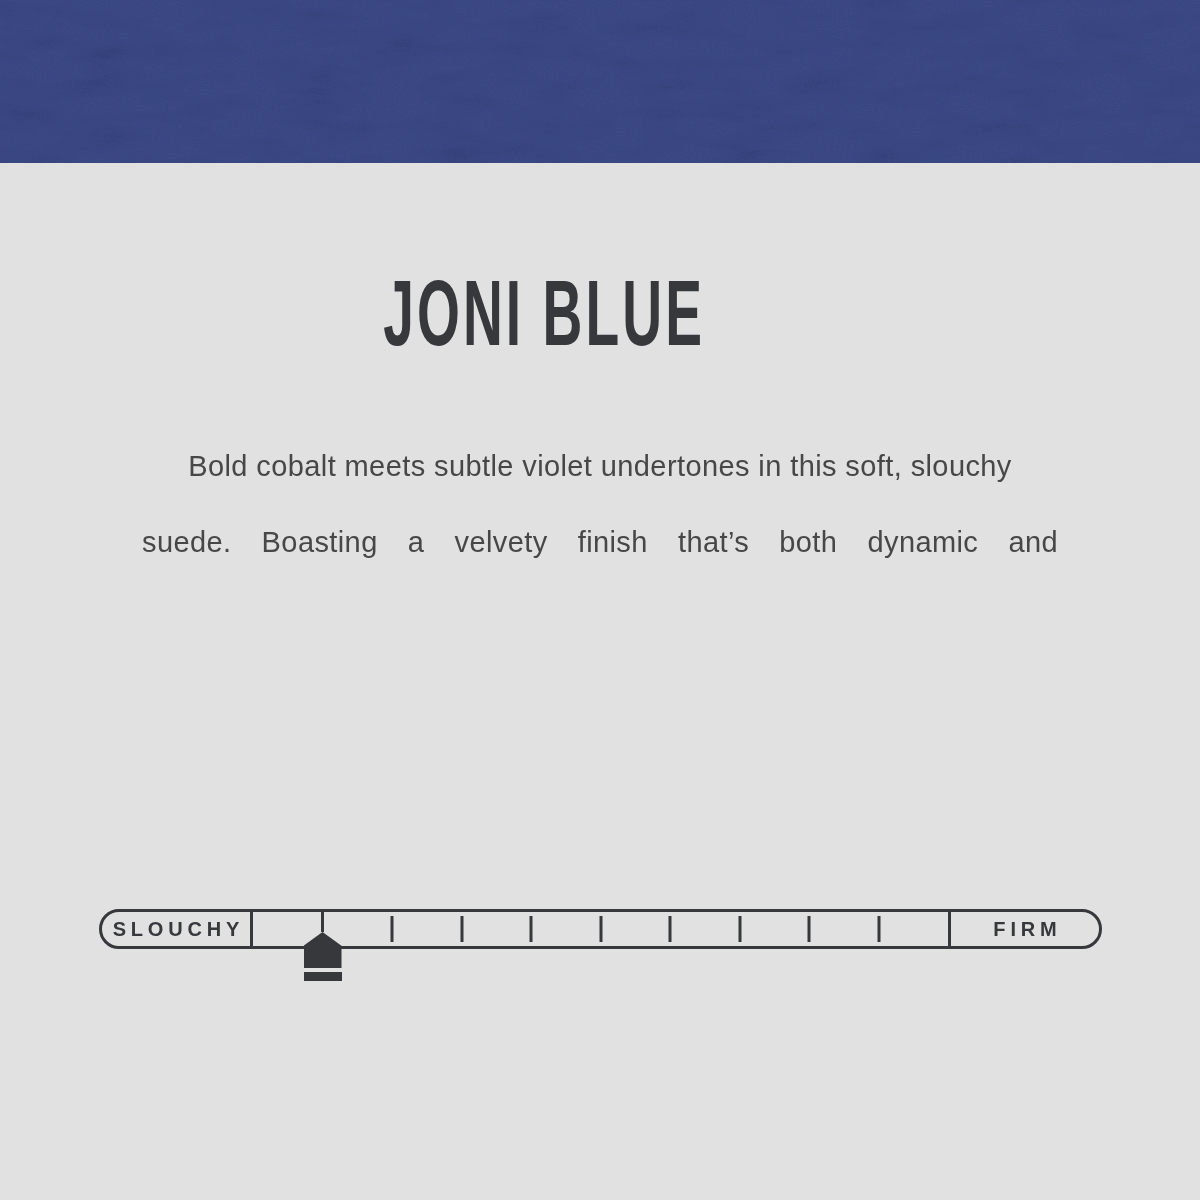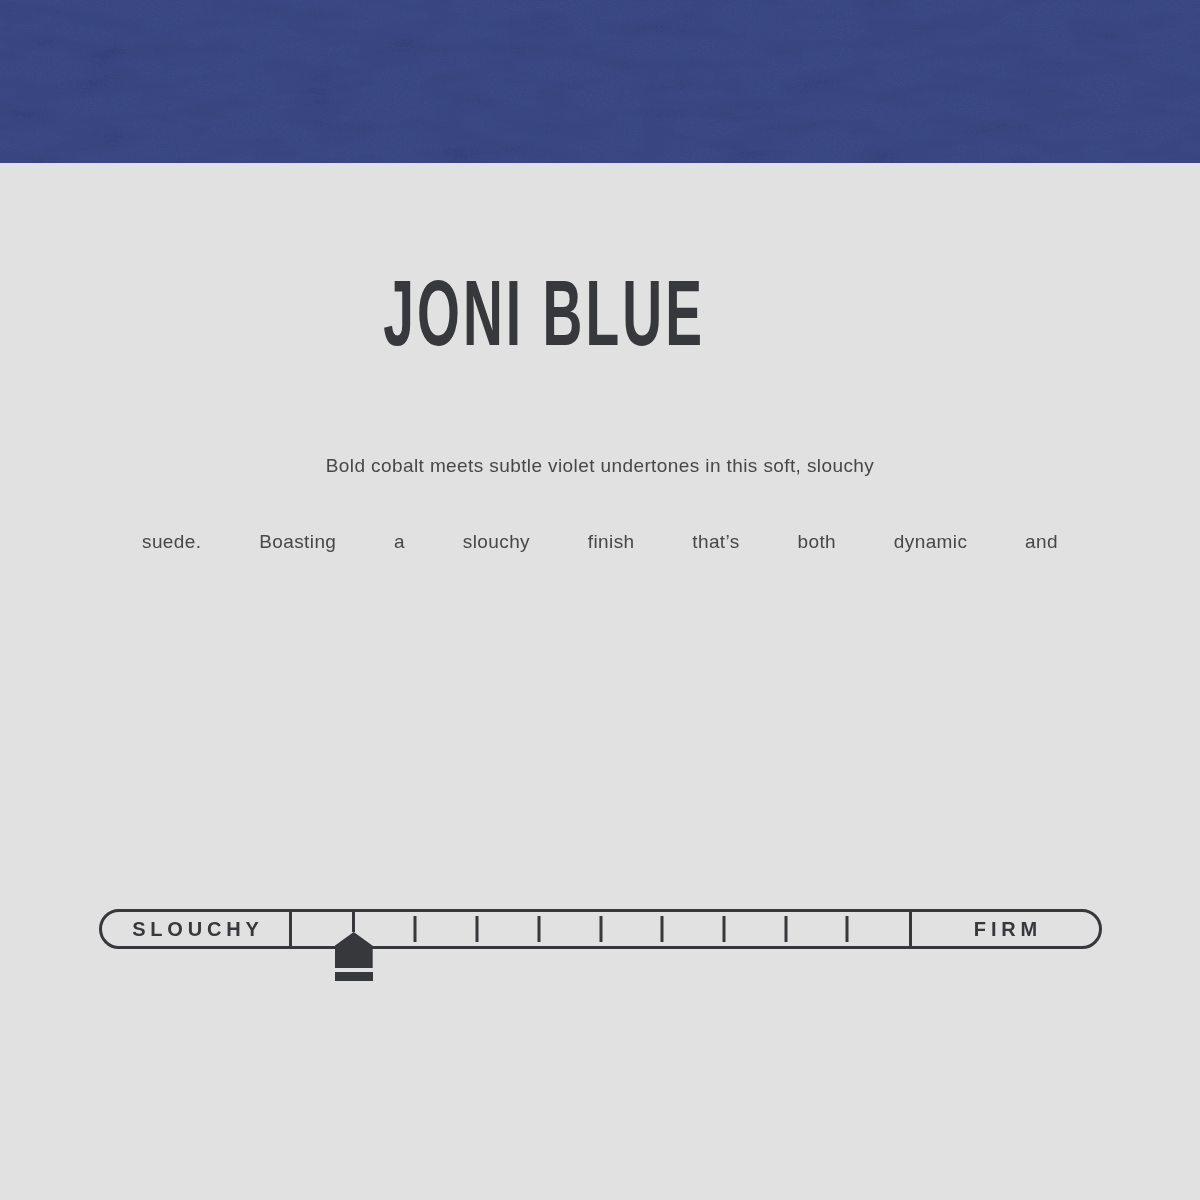--- a/index.html
+++ b/index.html
@@ -48,21 +48,21 @@
     white-space: nowrap;
     transform: scale(0.60, 1.0);
     transform-origin: center center;
   }
 
   
   .description {
     position: absolute;
     left: 142px; top: 428px;
     width: 916px;
-    font-size: 19px;
+    font-size: 29px;
     letter-spacing: 0.4px;
     color: var(--para-ink);
     line-height: 76px;
   }
   .desc-line { width: 100%; }
   .desc-line.center  { text-align: center; }
   .desc-line.justify { text-align: justify; text-align-last: justify; }
 
   
   .scale {
@@ -72,21 +72,21 @@
     height: 40px;
     border: 3px solid var(--ink);
     border-radius: 20px;
     display: flex;
     background: transparent;
   }
   .scale.scale-0 { top: 909px; }
   .scale.scale-1 { top: 1027px; }
 
   .cap {
-    width: 190px;
+    width: 151px;
     display: flex;
     align-items: center;
     justify-content: center;
     font-size: 20px;
     font-weight: 700;
     letter-spacing: 0.24em;
     text-indent: 0.24em; 
     color: var(--ink);
     flex: 0 0 auto;
   }
@@ -155,21 +155,21 @@
       <rect id="suede-base" x="0" y="0" width="1200" height="163" fill="#3a4885" filter="url(#suedeTex)"></rect>
     </svg>
   </div>
 
   <div class="title-wrap">
     <div class="title">JONI BLUE</div>
   </div>
 
   <div class="description">
     <div class="desc-line center">Bold cobalt meets subtle violet undertones in this soft, slouchy</div>
-    <div class="desc-line justify">suede. Boasting a slouchy finish that’s both dynamic and</div>
+    <div class="desc-line justify">suede. Boasting a velvety finish that’s both dynamic and</div>
   </div>
 
   <div class="scale scale-0">
     <div class="cap left">SLOUCHY</div>
     <div class="track">
         <div class="marker" style="left: 10%;">
           <div class="m-line"></div>
           <div class="m-nib"></div>
           <div class="m-base"></div>
         </div>

